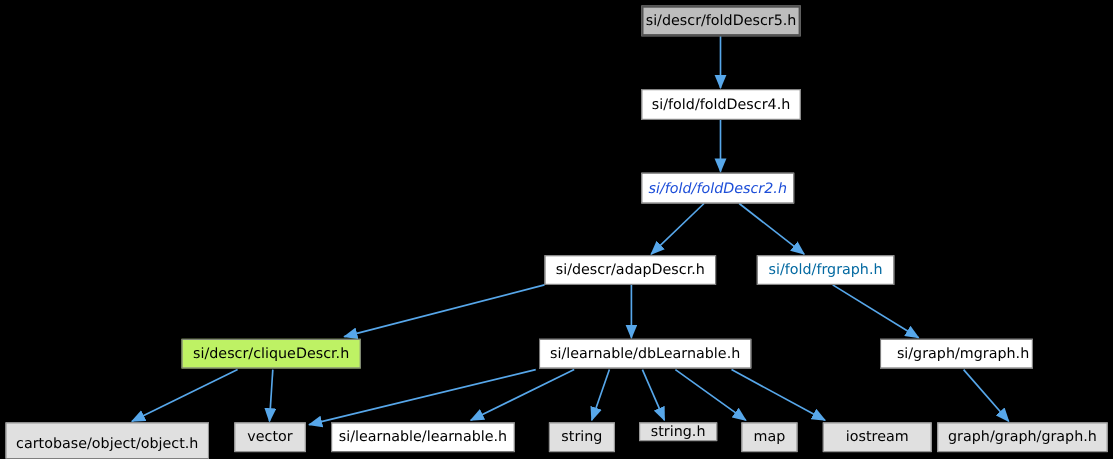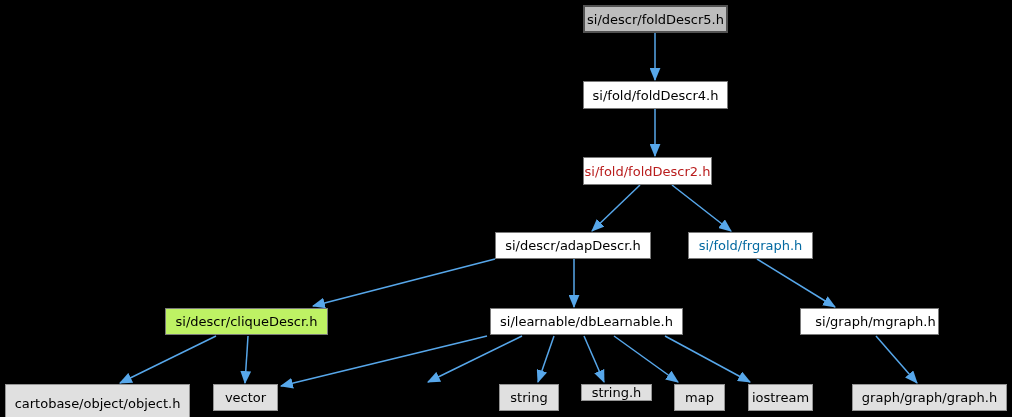--- a/index.html
+++ b/index.html
@@ -53,26 +53,27 @@
       <line x1="487" y1="336" x2="281" y2="386" stroke="#57a7ea" stroke-width="1.5" marker-end="url(#arw)" data-interactable="false"></line>
       <line x1="522" y1="336" x2="428" y2="382" stroke="#57a7ea" stroke-width="1.5" marker-end="url(#arw)" data-interactable="false"></line>
       <line x1="554" y1="336" x2="538" y2="382" stroke="#57a7ea" stroke-width="1.5" marker-end="url(#arw)" data-interactable="false"></line>
       <line x1="584" y1="336" x2="604" y2="382" stroke="#57a7ea" stroke-width="1.5" marker-end="url(#arw)" data-interactable="false"></line>
       <line x1="614" y1="336" x2="678" y2="382" stroke="#57a7ea" stroke-width="1.5" marker-end="url(#arw)" data-interactable="false"></line>
       <line x1="665" y1="336" x2="750" y2="382" stroke="#57a7ea" stroke-width="1.5" marker-end="url(#arw)" data-interactable="false"></line>
       <line x1="876" y1="336" x2="917" y2="383" stroke="#57a7ea" stroke-width="1.5" marker-end="url(#arw)" data-interactable="false"></line>
     </svg>
 <div class="node active" data-interactable="false" style="left: 583px; top: 5px; width: 145px; height: 28px; background: rgb(189, 189, 189); border: 2.5px solid rgb(82, 82, 82); color: rgb(0, 0, 0);">si/descr/foldDescr5.h</div>
     <div class="node normal" data-interactable="true" style="left: 583px; top: 81px; width: 145px; height: 28px; background: rgb(255, 255, 255); border: 1.5px solid rgb(122, 122, 122); color: rgb(0, 0, 0);">si/fold/foldDescr4.h</div>
-    <div class="node normal" data-interactable="true" style="left: 583px; top: 157px; width: 129px; height: 28px; background: rgb(255, 255, 255); border: 1.5px solid rgb(122, 122, 122); color: #b91c1c;">si/fold/foldDescr2.h</div>
+    <div class="node normal" data-interactable="true" style="left: 583px; top: 157px; width: 139px; height: 28px; background: rgb(255, 255, 255); border: 1.5px solid rgb(122, 122, 122); color: #1d4ed8; font-style: italic;">si/fold/foldDescr2.h</div>
     <div class="node normal" data-interactable="true" style="left: 495px; top: 232px; width: 156px; height: 27px; background: rgb(255, 255, 255); border: 1.5px solid rgb(122, 122, 122); color: rgb(0, 0, 0);">si/descr/adapDescr.h</div>
     <div class="node normal" data-interactable="true" style="left: 688px; top: 232px; width: 125px; height: 27px; background: rgb(255, 255, 255); border: 1.5px solid rgb(122, 122, 122); color: #0369a1;">si/fold/frgraph.h</div>
     <div class="node normal" data-interactable="true" style="left: 165px; top: 308px; width: 163px; height: 27px; background: #bef264; border: 1.5px solid rgb(122, 122, 122); color: rgb(0, 0, 0);">si/descr/cliqueDescr.h</div>
     <div class="node normal" data-interactable="true" style="left: 490px; top: 308px; width: 193px; height: 27px; background: rgb(255, 255, 255); border: 1.5px solid rgb(122, 122, 122); color: rgb(0, 0, 0);">si/learnable/dbLearnable.h</div>
     <div class="node normal" data-interactable="true" style="left: 800px; top: 308px; width: 139px; height: 27px; background: rgb(255, 255, 255); border: 1.5px solid rgb(122, 122, 122); color: rgb(0, 0, 0); padding-left: 12px;">si/graph/mgraph.h</div>
     <div class="node leaf" data-interactable="true" style="left: 5px; top: 384px; width: 185px; height: 38px; background: rgb(224, 224, 224); border: 1.5px solid rgb(148, 148, 148); color: rgb(0, 0, 0);">cartobase/object/object.h</div>
     <div class="node leaf" data-interactable="true" style="left: 213px; top: 384px; width: 65px; height: 27px; background: rgb(224, 224, 224); border: 1.5px solid rgb(148, 148, 148); color: rgb(0, 0, 0);">vector</div>
+    <div class="node normal" data-interactable="true" style="left: 301px; top: 384px; width: 167px; height: 27px; background: rgb(255, 255, 255); border: 1.5px solid rgb(122, 122, 122); color: rgb(0, 0, 0);">si/learnable/learnable.h</div>
     <div class="node leaf" data-interactable="true" style="left: 499px; top: 384px; width: 60px; height: 27px; background: rgb(224, 224, 224); border: 1.5px solid rgb(148, 148, 148); color: rgb(0, 0, 0);">string</div>
     <div class="node leaf" data-interactable="true" style="left: 581px; top: 384px; width: 71px; height: 17px; background: rgb(224, 224, 224); border: 1.5px solid rgb(148, 148, 148); color: rgb(0, 0, 0);">string.h</div>
     <div class="node leaf" data-interactable="true" style="left: 674px; top: 384px; width: 51px; height: 27px; background: rgb(224, 224, 224); border: 1.5px solid rgb(148, 148, 148); color: rgb(0, 0, 0);">map</div>
-    <div class="node leaf" data-interactable="true" style="left: 748px; top: 384px; width: 65px; height: 27px; background: rgb(224, 224, 224); border: 1.5px solid rgb(148, 148, 148); color: rgb(0, 0, 0);">iostream</div>
+    <div class="node leaf" data-interactable="true" style="left: 748px; top: 384px; width: 99px; height: 27px; background: rgb(224, 224, 224); border: 1.5px solid rgb(148, 148, 148); color: rgb(0, 0, 0);">iostream</div>
     <div class="node leaf" data-interactable="true" style="left: 852px; top: 384px; width: 155px; height: 27px; background: rgb(224, 224, 224); border: 1.5px solid rgb(148, 148, 148); color: rgb(0, 0, 0);">graph/graph/graph.h</div>
   </div>
 
 </body></html>

